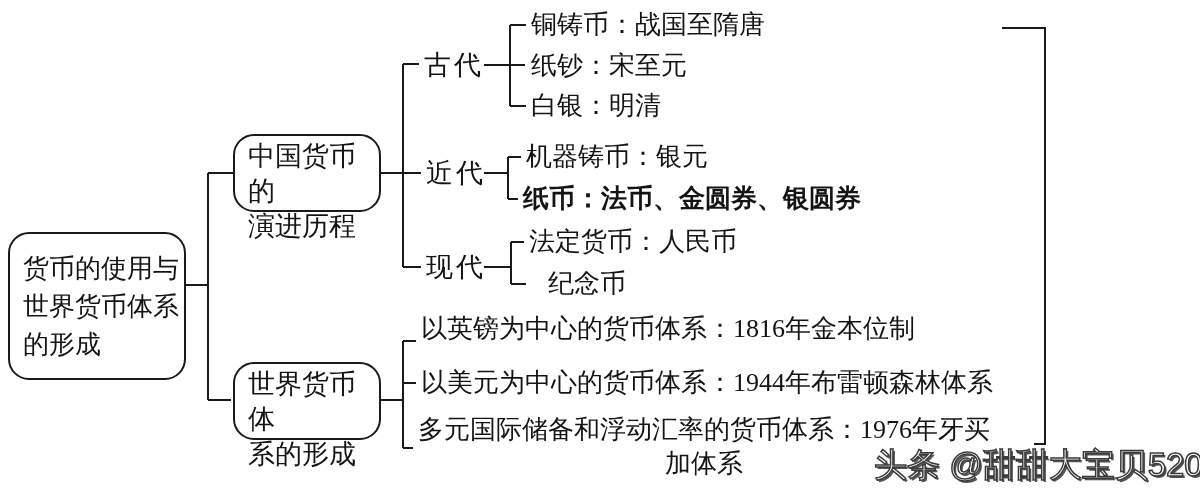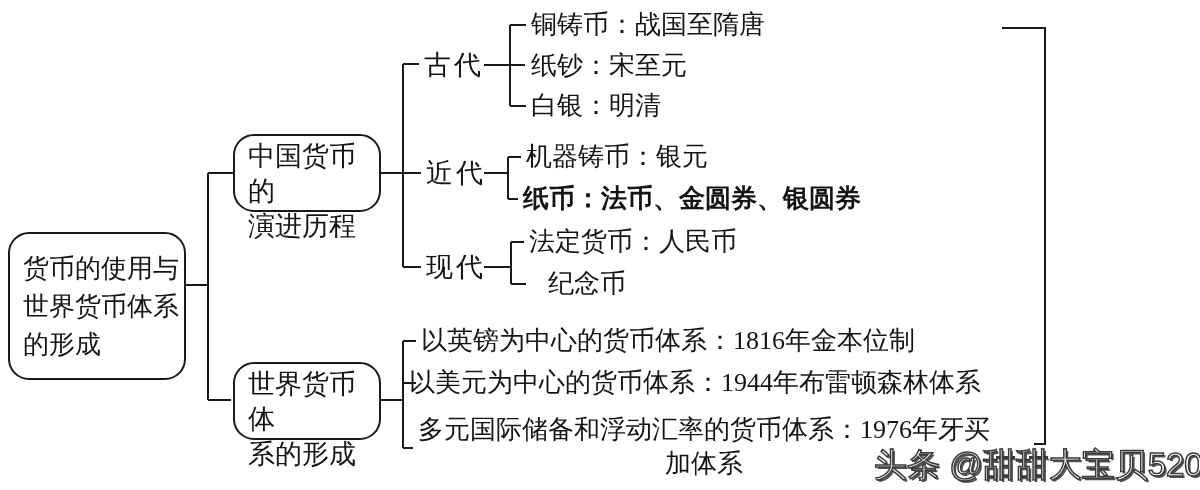--- a/index.html
+++ b/index.html
@@ -124,21 +124,21 @@
   <div class="leaf" style="left:531px; top:51px;">纸钞：宋至元</div>
   <div class="leaf" style="left:531px; top:10px;">铜铸币：战国至隋唐</div>
   <div class="leaf" style="left:526px; top:142px;">机器铸币：银元</div>
 
   <div class="leaf" style="left:531px; top:91px;">白银：明清</div>
   <div class="leaf" style="left:523px; top:184px;font-weight:bold;">纸币：法币、金圆券、银圆券</div>
 
   <div class="leaf" style="left:529px; top:227px;">法定货币：人民币</div>
   <div class="leaf" style="left:531px; top:269px;margin-left:17px;">纪念币</div>
 
-  <div class="leaf" style="left:421px; top:326px;">以英镑为中心的货币体系：1816年金本位制</div>
-  <div class="leaf" style="left:409px; top:368px;">以美元为中心的货币体系：1944年布雷顿森林体系</div>
+  <div class="leaf" style="left:421px; top:314px;">以英镑为中心的货币体系：1816年金本位制</div>
+  <div class="leaf" style="left:421px; top:368px;">以美元为中心的货币体系：1944年布雷顿森林体系</div>
   <div class="wrap-leaf" style="left:418px; top:413px;">多元国际储备和浮动汇率的货币体系：1976年牙买
 加体系</div>
 
 
   <div class="watermark">头条 @甜甜大宝贝520</div>
 
 </div>
 
 </body></html>

